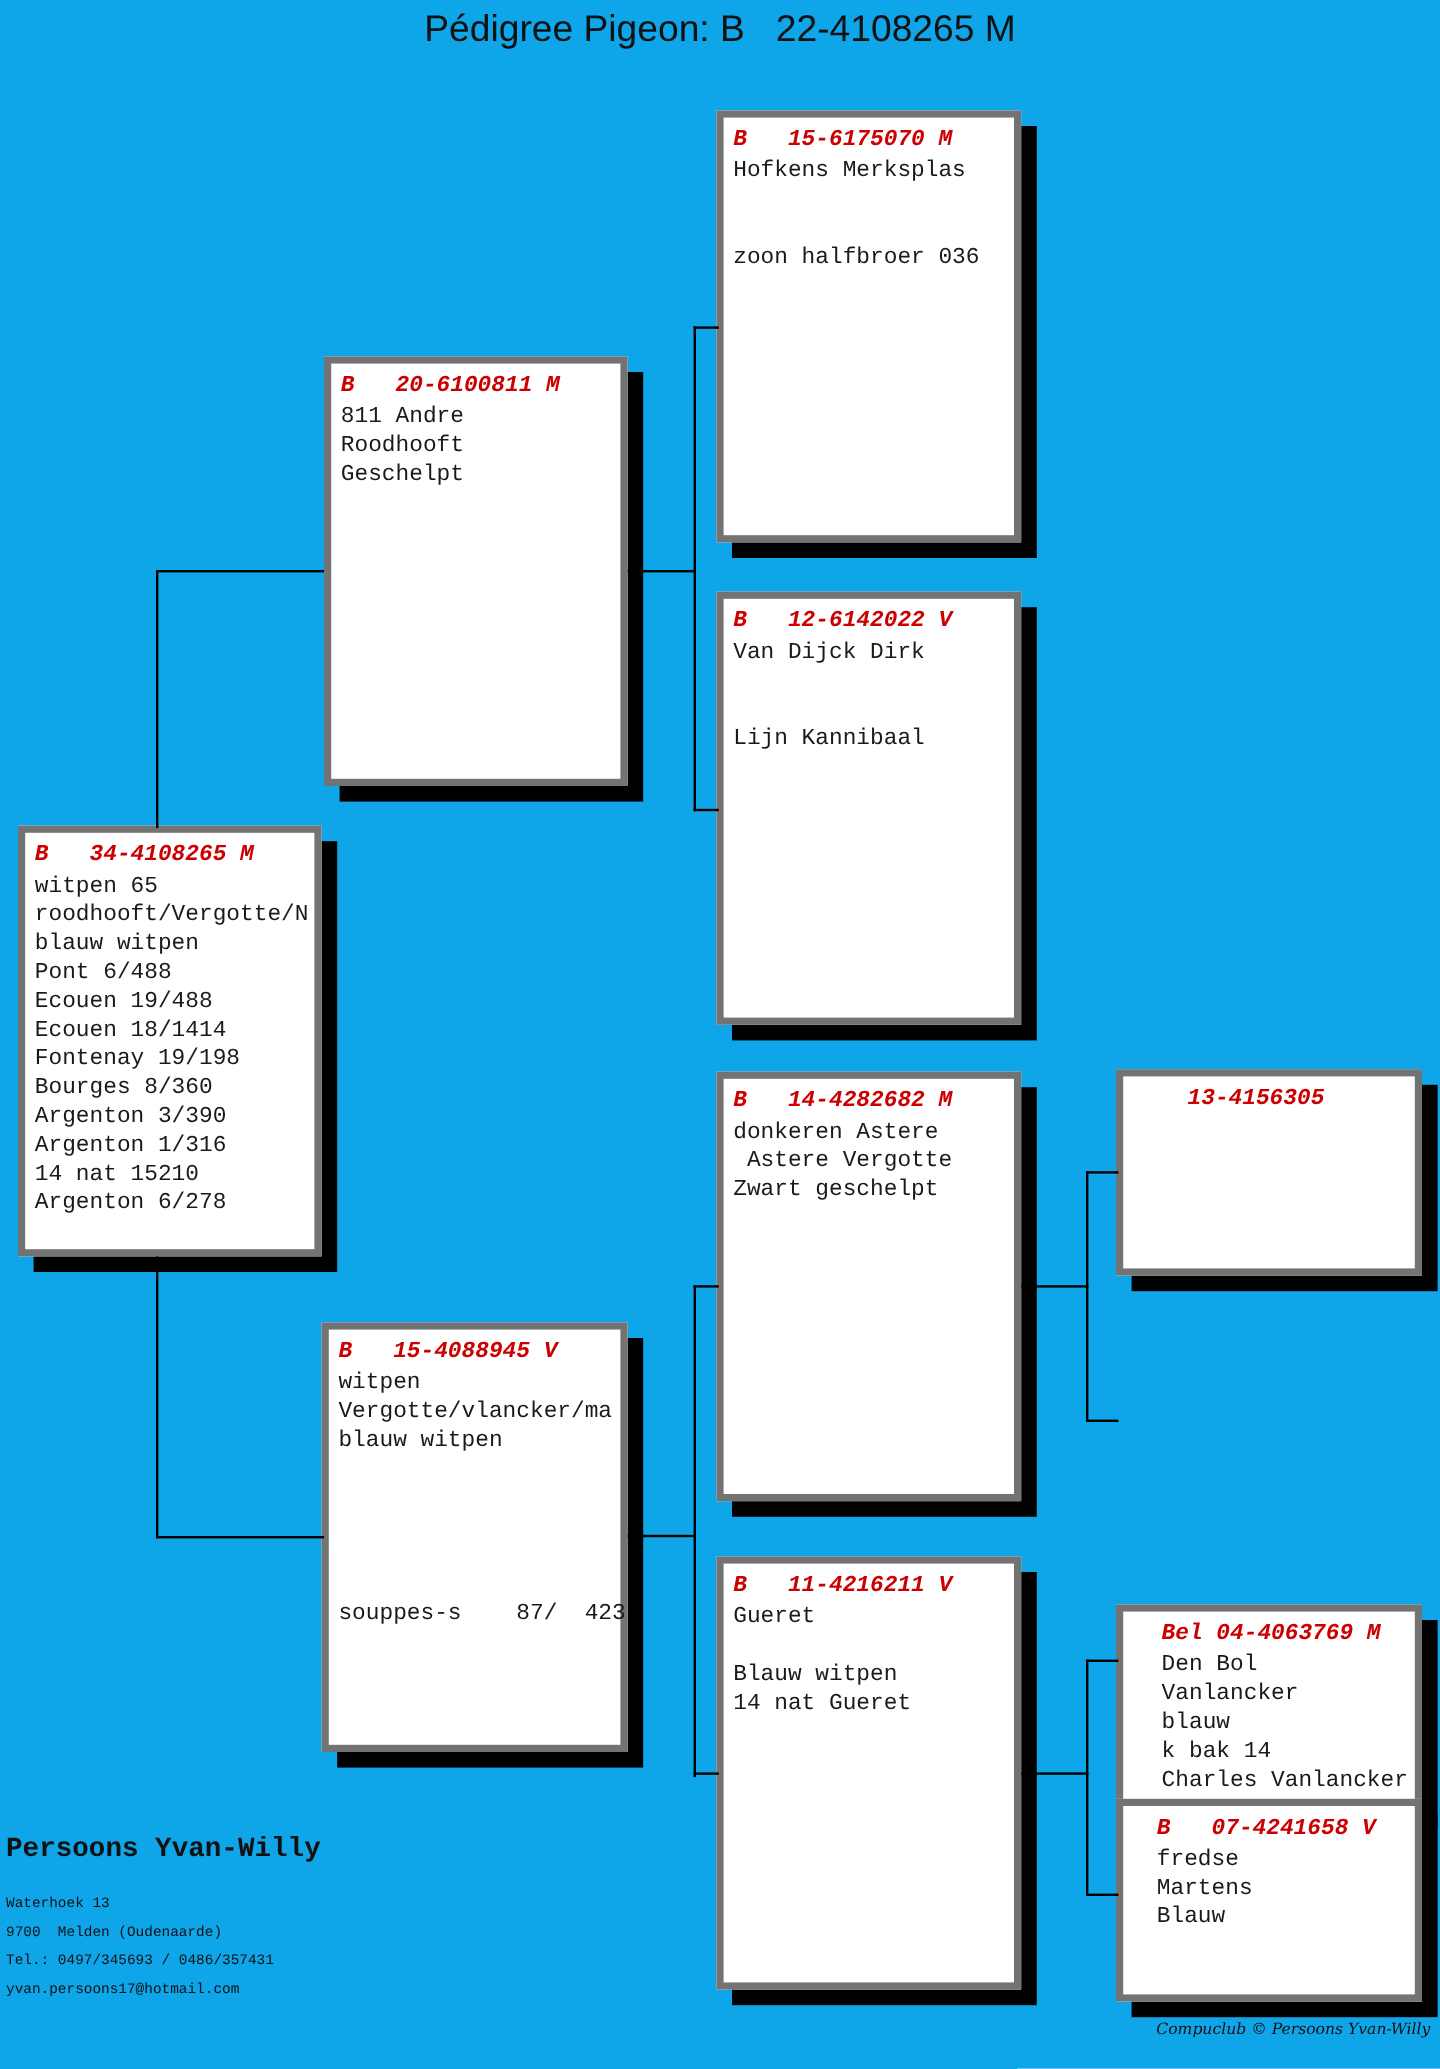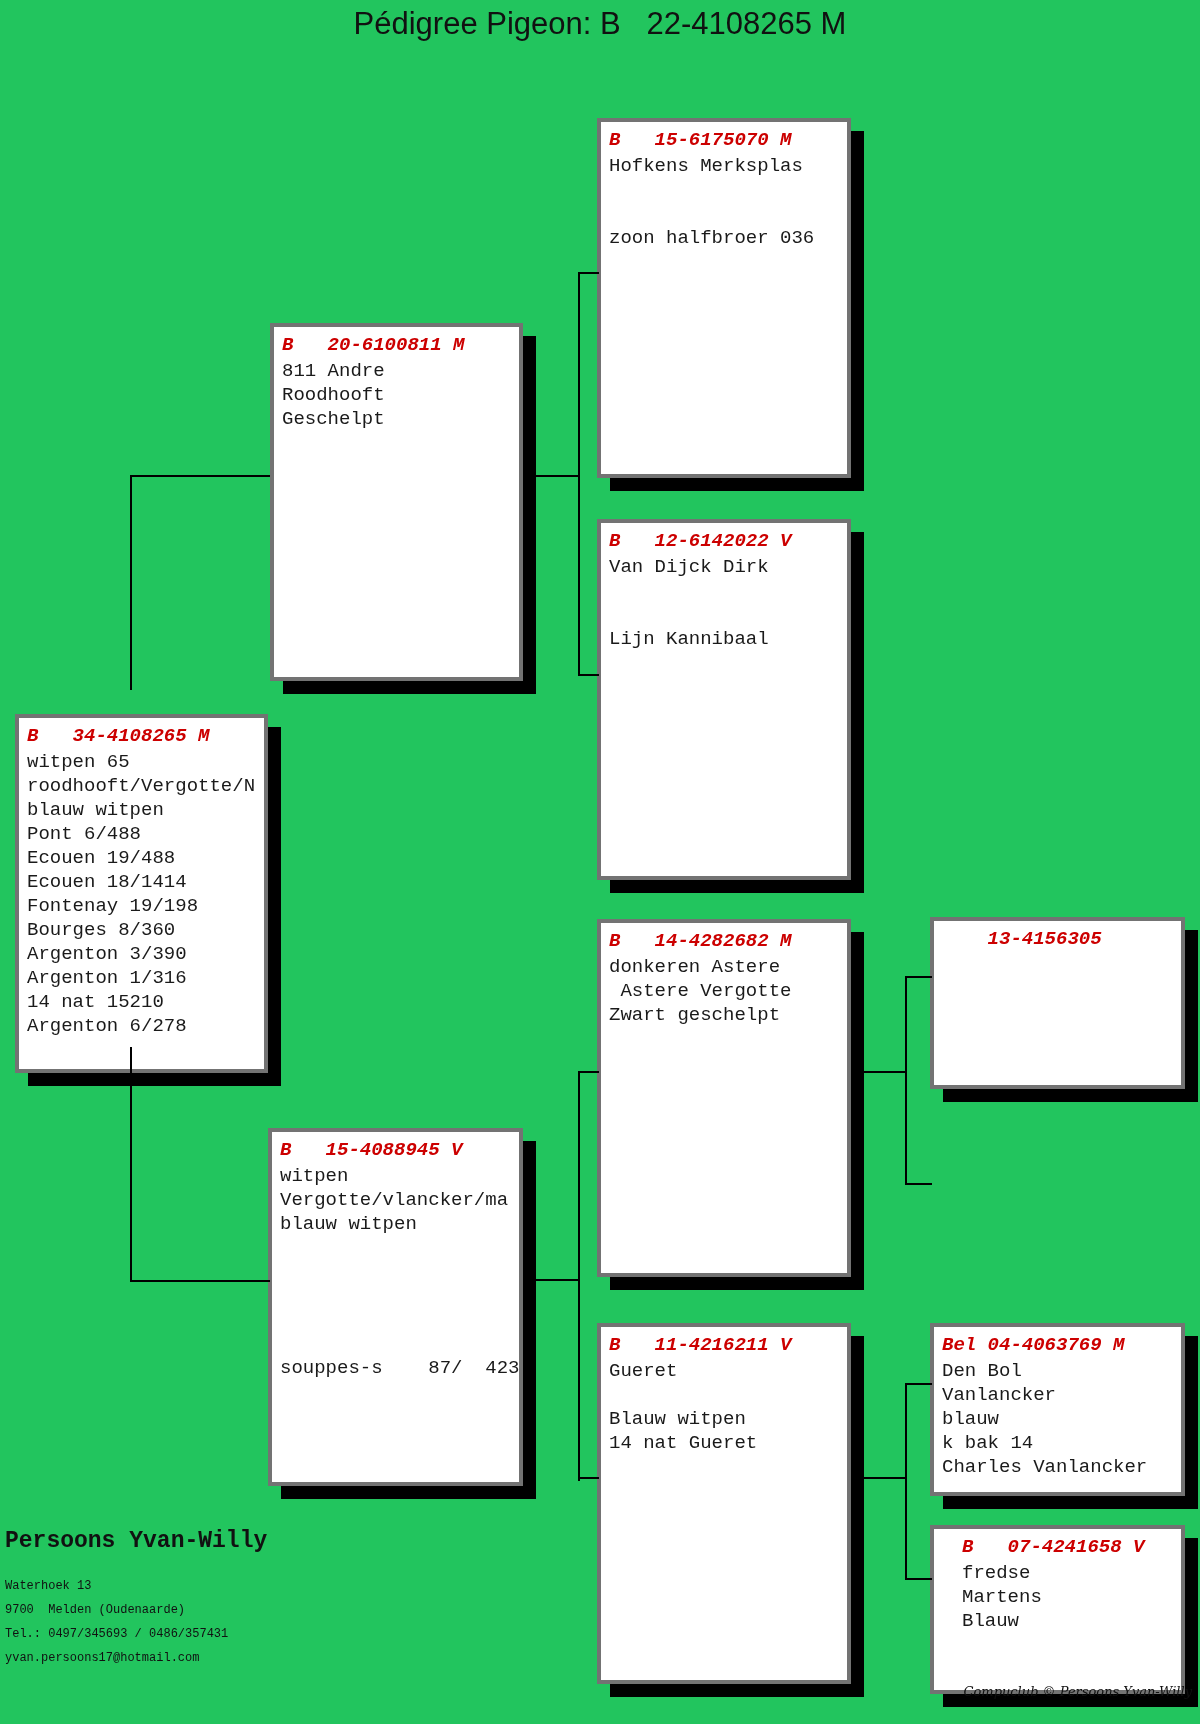--- a/index.html
+++ b/index.html
@@ -1,30 +1,29 @@
 <!DOCTYPE html>
 <html style="--red: #cc0000;"><head>
 <meta charset="utf-8">
 <style>
   html,body { margin:0; padding:0; background:#ffffff; }
   .page {
     position:relative; width:1200px; height:1724px;
-    background:#22c55e; overflow:hidden;
+    background:#0ea5e9; overflow:hidden;
     font-family:"Liberation Mono", monospace;
   }
   .title {
     position:absolute; top:6px; left:0; width:1200px;
     text-align:center; font-family:"Liberation Sans", sans-serif;
     font-size:31px; color:#111; white-space:pre;
   }
   .pbox {
     position:absolute; box-sizing:border-box;
-    background:#ffffff; border:4px solid #737373;
+    background:#ffffff; border:6px solid #737373;
     box-shadow:13px 13px 0 0 #000;
-    margin-top:26px;
   }
   .pbox-header {
     margin:0; padding:7px 0 0 8px;
     font-size:19px; line-height:22px;
     font-weight:bold; font-style:italic;
     color:var(--red, #cc0000); white-space:pre;
     font-family:"Liberation Mono", monospace;
   }
   .pbox-body {
     margin:0; padding:3px 0 0 8px;
@@ -33,21 +32,21 @@
   }
   #b-ss  { left:597px; top:92px;   width:254px; height:360px; }
   #b-s   { left:270px; top:297px;  width:253px; height:358px; }
   #b-sd  { left:597px; top:493px;  width:254px; height:361px; }
   #b-subj{ left:15px;  top:688px;  width:253px; height:359px; }
   #b-ds  { left:597px; top:893px;  width:254px; height:358px; }
   #b-dss { left:930px; top:891px;  width:255px; height:172px; }
   #b-dsd { left:930px; top:1097px; width:255px; height:172px; }
   #b-d   { left:268px; top:1102px; width:255px; height:358px; }
   #b-dd  { left:597px; top:1297px; width:254px; height:361px; }
-  #b-dds { left:930px; top:1297px; width:255px; height:173px; }
+  #b-dds { left:930px; top:1337px; width:255px; height:173px;padding-left:24px; }
   #b-ddd { left:930px; top:1499px; width:255px; height:169px;padding-left:20px; }
 
   .ln { position:absolute; background:#000; }
   
   #c1  { left:523px; top:475px;  width:57px;  height:2px; }
   #c2  { left:578px; top:272px;  width:2px;   height:404px; }
   #c3  { left:578px; top:272px;  width:21px;  height:2px; }
   #c4  { left:578px; top:674px;  width:21px;  height:2px; }
   
   #c5  { left:130px; top:475px;  width:2px;   height:215px; }

